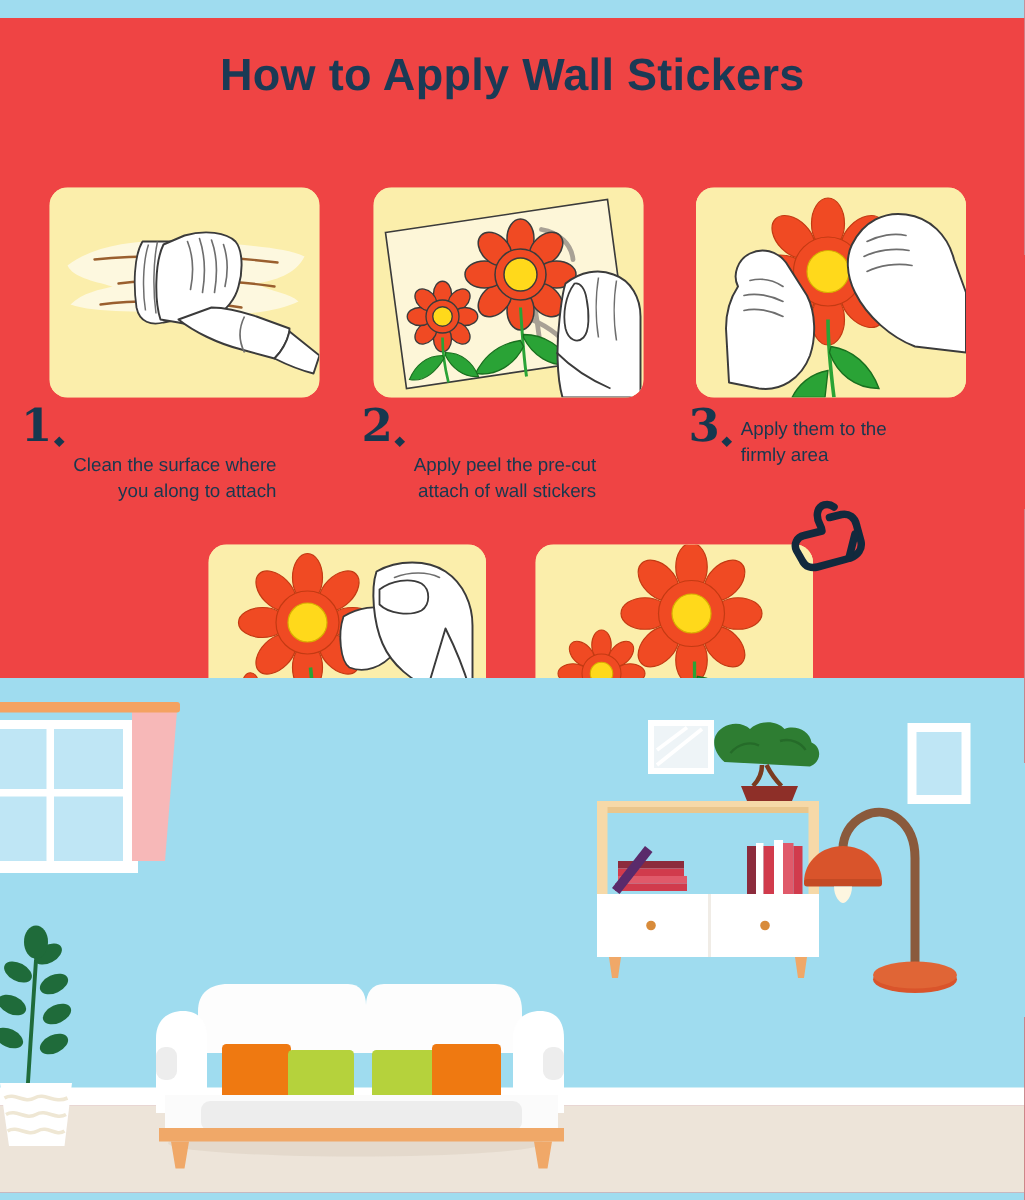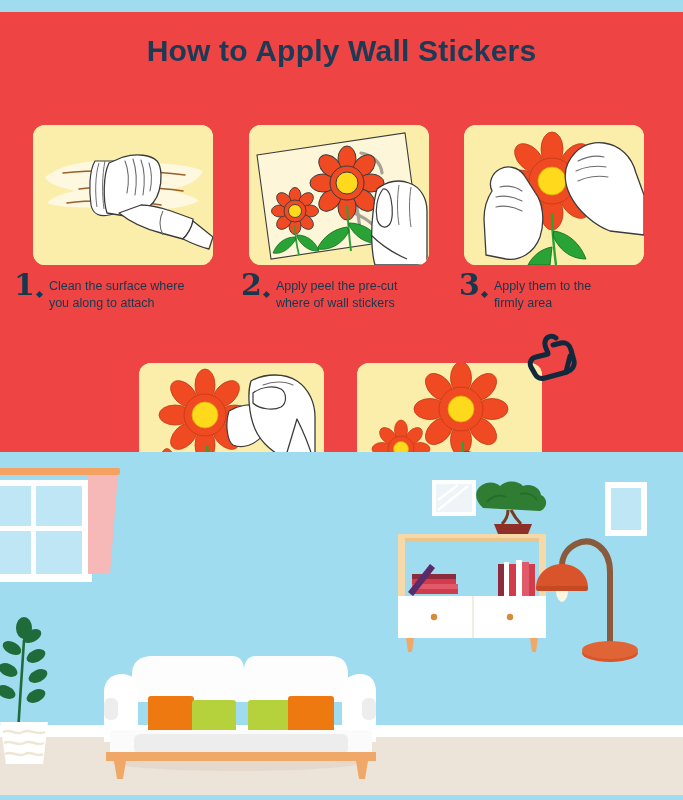--- a/index.html
+++ b/index.html
@@ -33,21 +33,21 @@
     margin-right:2px;margin-top:-4px;white-space:nowrap;
   }
   .step-dot{
     display:inline-block;width:5px;height:5px;background:#16384f;
     transform:rotate(45deg);margin:0 5px 3px 2px;vertical-align:bottom;
   }
   .caption-text{
     font-size:12.5px;color:#17384f;line-height:1.35;
     font-family:"Liberation Sans", sans-serif;padding-top:4px;
   }
-  .c1 .caption-text,.c2 .caption-text,.c4 .caption-text{text-align:left;}
+  .c1 .caption-text,.c2 .caption-text,.c4 .caption-text{text-align:right;margin-top:24px;}
 
   
   .thumb{position:absolute;}
 
   
   .room{position:absolute;left:0;top:440px;width:683px;height:360px;}
   .room svg{display:block;}
 </style>
 </head>
 <body>
@@ -297,21 +297,21 @@
     <span class="caption-text">
       <span>Clean the surface where</span><br><span>you along to attach</span>
     </span>
   </div>
 
   <div class="caption c2" style="left:241px;top:262px;width:218px;">
     <span class="step-num">
       <span>2</span><span class="step-dot"></span>
     </span>
     <span class="caption-text">
-      <span>Apply peel the pre-cut</span><br><span>where of wall stickers</span>
+      <span>Apply peel the pre-cut</span><br><span>attach of wall stickers</span>
     </span>
   </div>
 
   <div class="caption c3" style="left:459px;top:262px;width:215px;">
     <span class="step-num">
       <span>3</span><span class="step-dot"></span>
     </span>
     <span class="caption-text">
       <span>Apply them to the</span><br><span>firmly area</span>
     </span>

